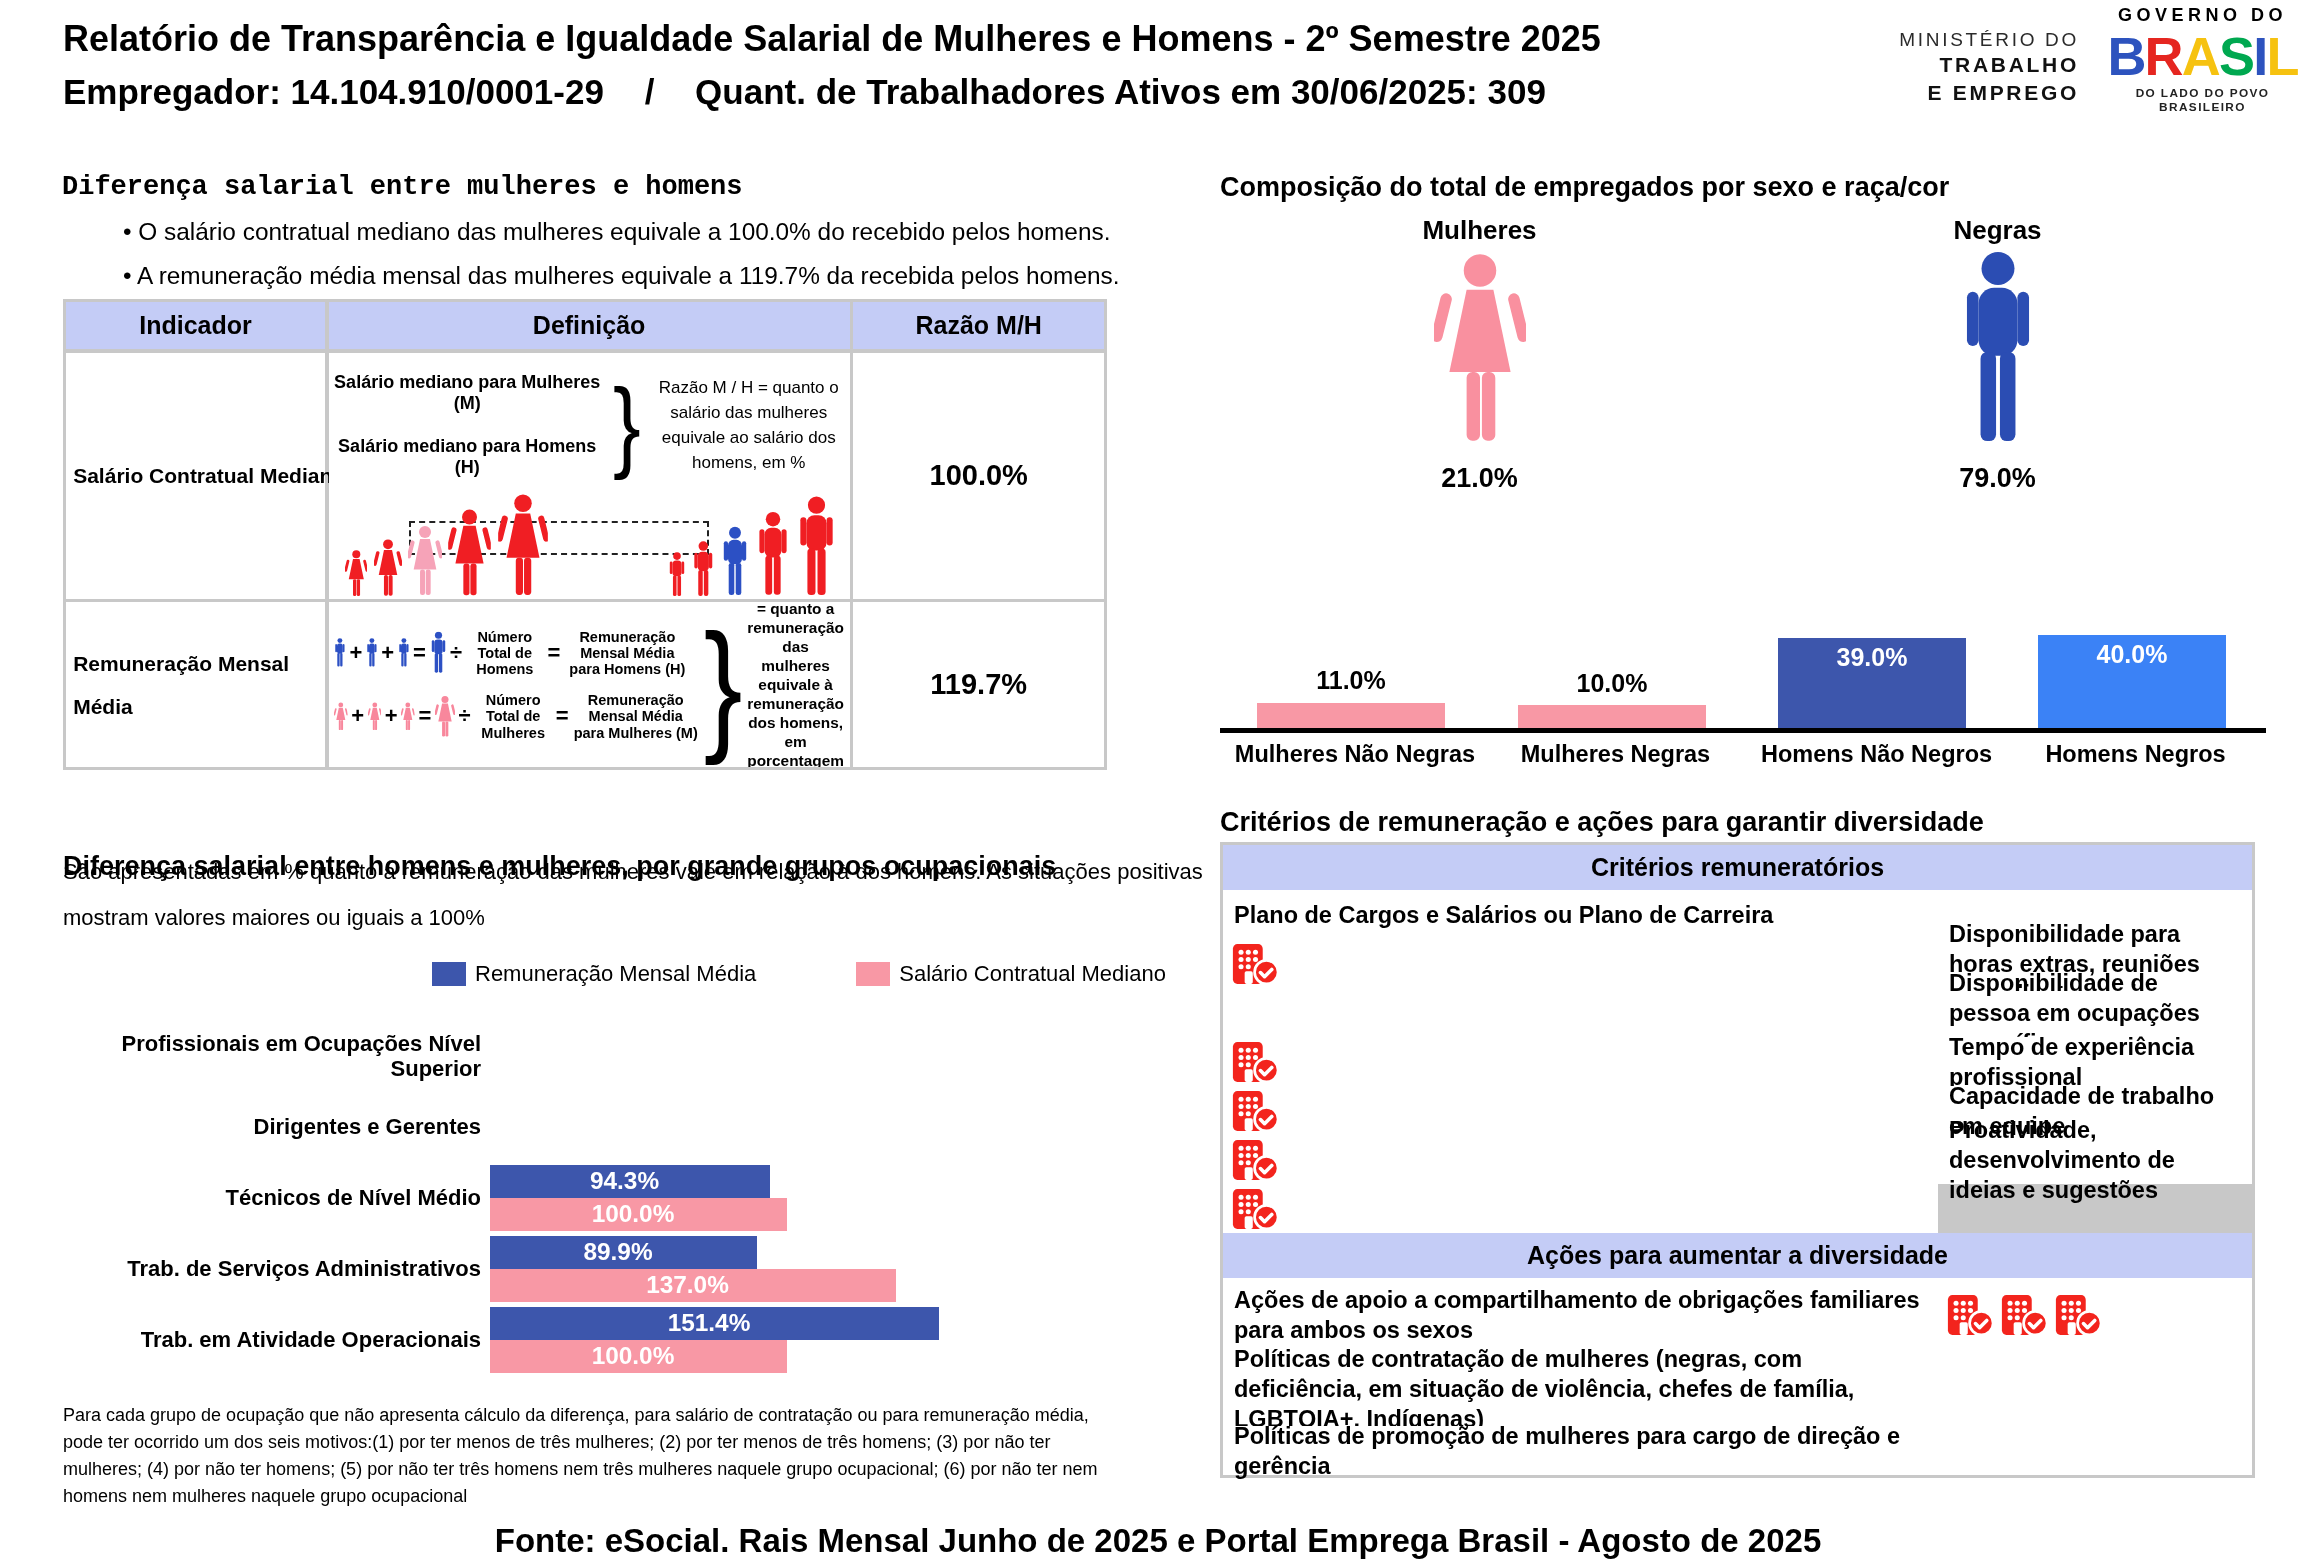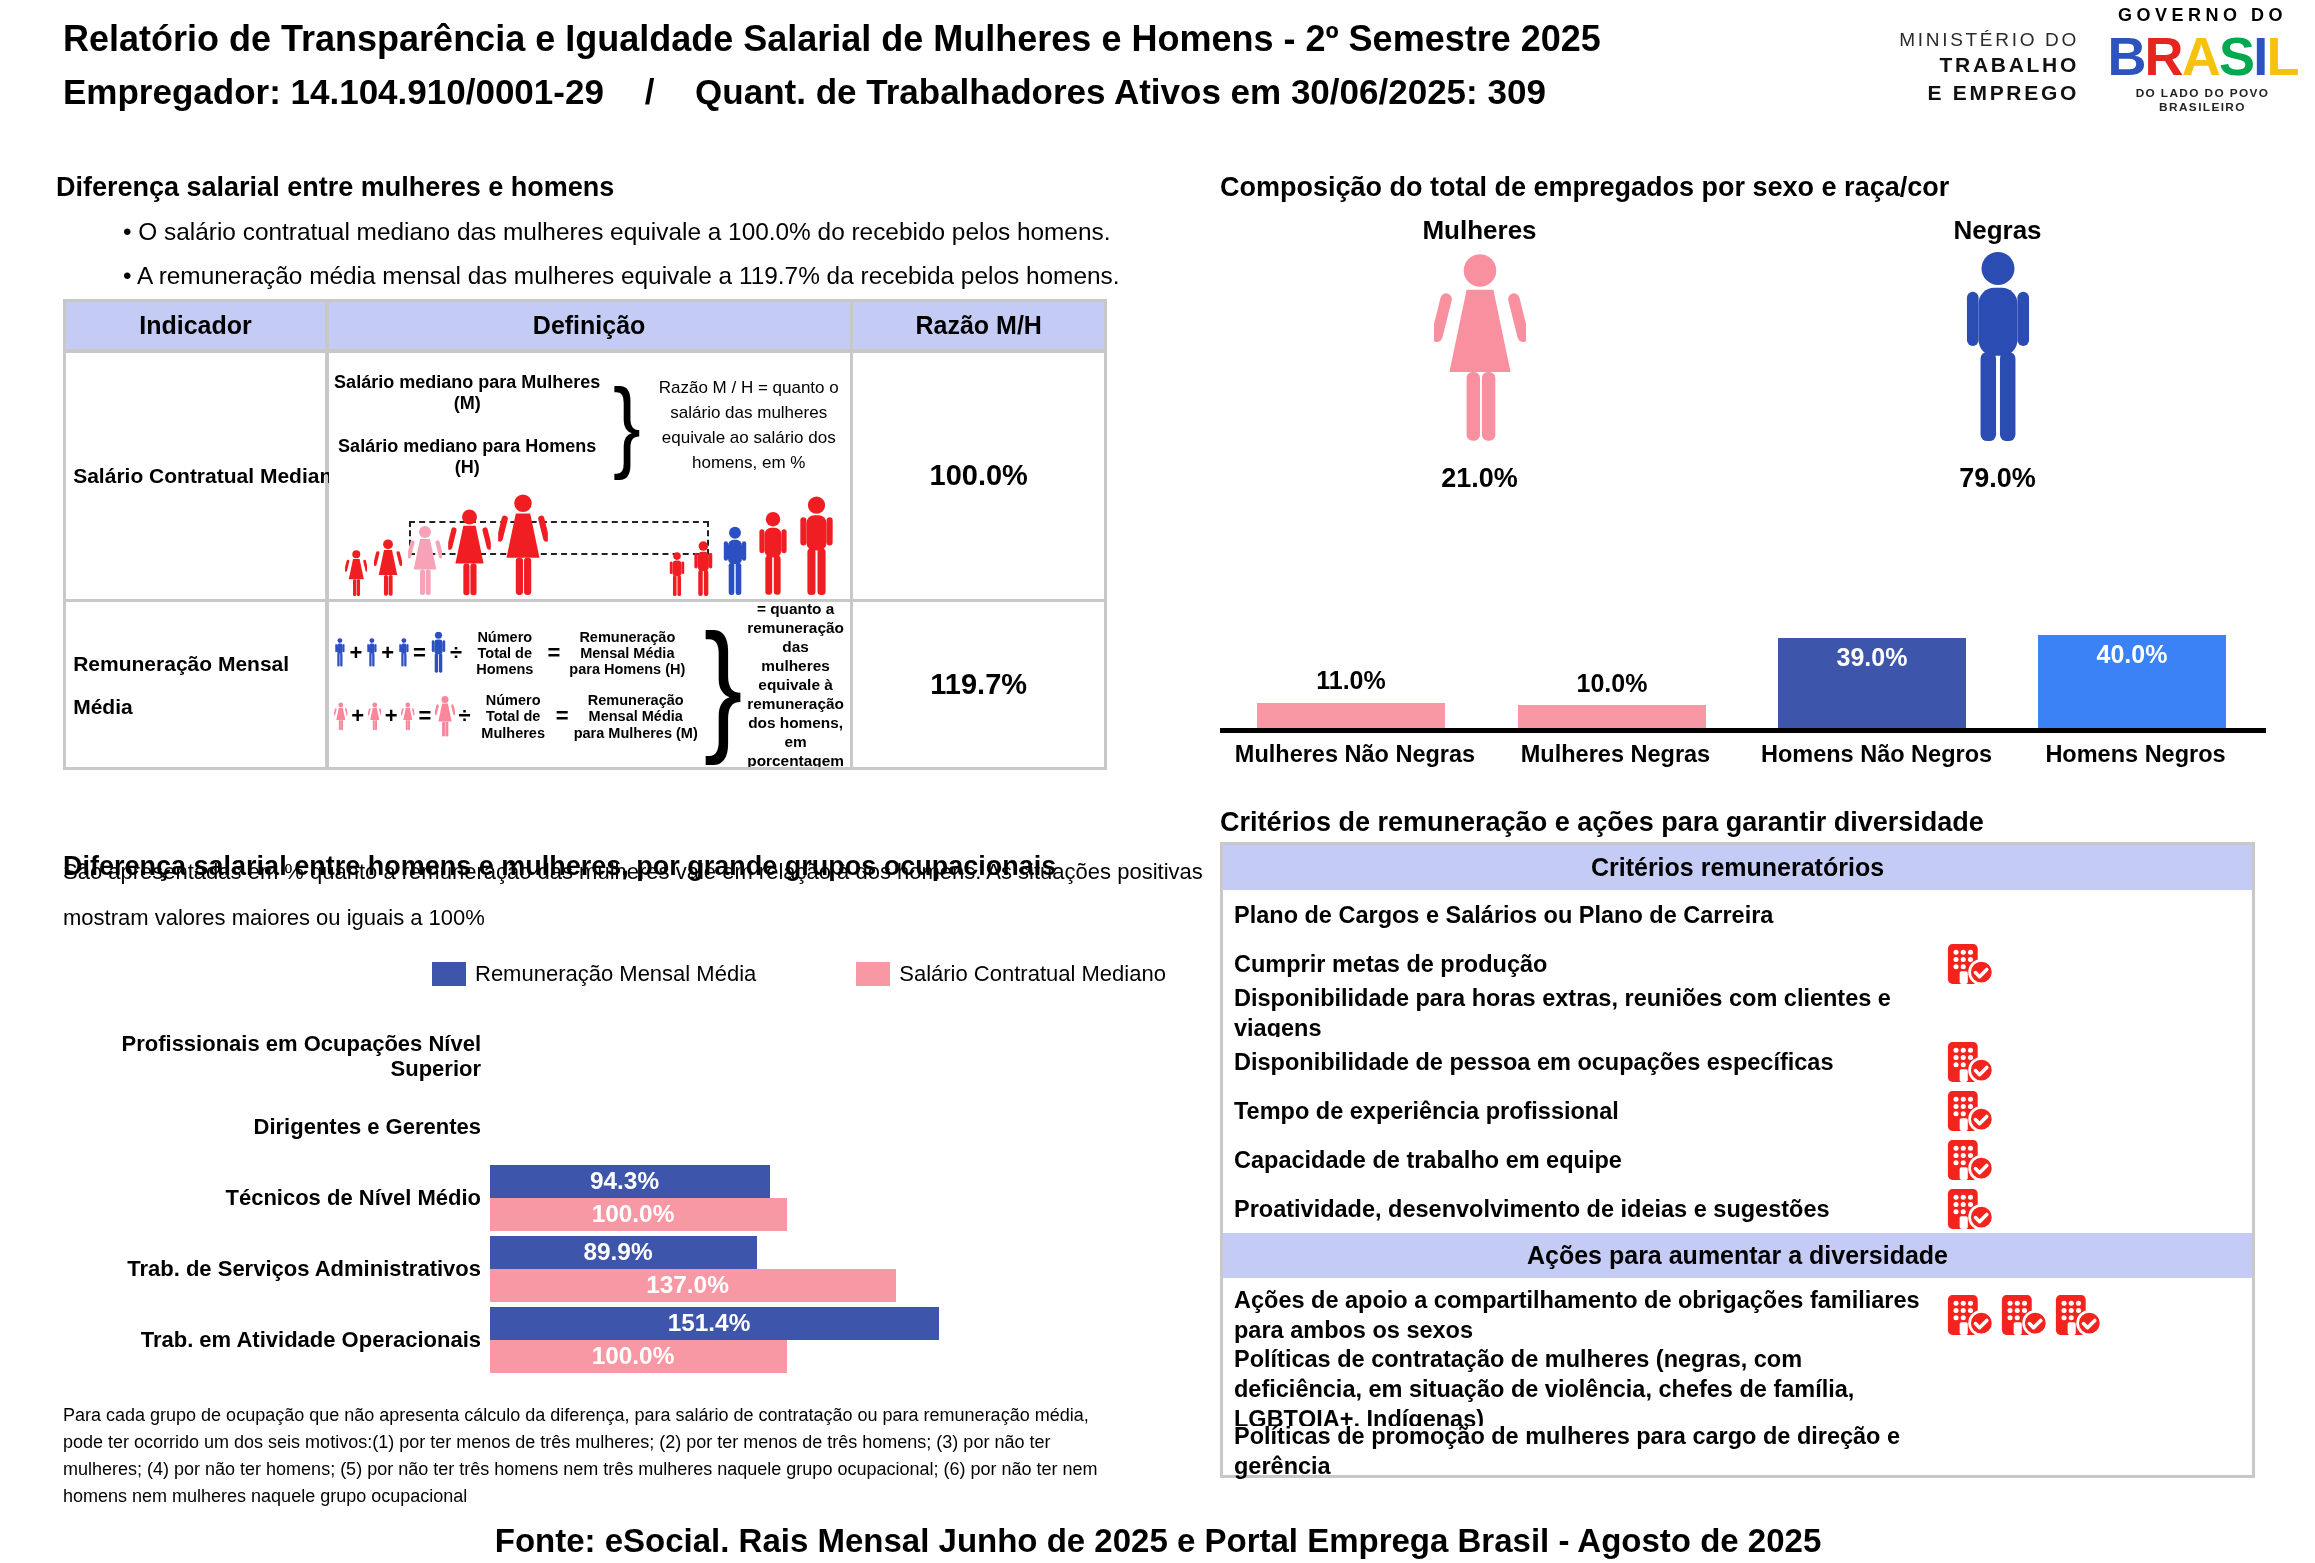--- a/index.html
+++ b/index.html
@@ -140,21 +140,21 @@
       <span style="color: rgb(45, 83, 190);">B</span>
       <span style="color: rgb(229, 38, 32);">R</span>
       <span style="color: rgb(246, 194, 16);">A</span>
       <span style="color: rgb(0, 168, 80);">S</span>
       <span style="color: rgb(45, 83, 190);">I</span>
       <span style="color: rgb(246, 194, 16);">L</span>
     </div>
     <div class="g3">DO LADO DO POVO BRASILEIRO</div>
   </div>
 
-  <div class="sec-title" style="left:56px; top:172px;">Diferença salarial entre mulheres e homens</div>
+  <div class="sec-title" style="left:62px; top:172px;font-family:Liberation Mono, monospace;">Diferença salarial entre mulheres e homens</div>
   <div class="bullet" style="top:218px;">• O salário contratual mediano das mulheres equivale a 100.0% do recebido pelos homens.</div>
   <div class="bullet" style="top:262px;">• A remuneração média mensal das mulheres equivale a 119.7% da recebida pelos homens.</div>
 
   <div class="table1">
     <div class="th">Indicador</div>
     <div class="th">Definição</div>
     <div class="th">Razão M/H</div>
 
     <div class="ind nowrap">Salário Contratual Mediano</div>
     <div class="defcell">
@@ -361,21 +361,20 @@
 
   <div class="note">Para cada grupo de ocupação que não apresenta cálculo da diferença, para salário de contratação ou para remuneração média, pode ter ocorrido um dos seis motivos:(1) por ter menos de três mulheres; (2) por ter menos de três homens; (3) por não ter mulheres; (4) por não ter homens; (5) por não ter três homens nem três mulheres naquele grupo ocupacional; (6) por não ter nem homens nem mulheres naquele grupo ocupacional</div>
 
   <div class="sec-title" style="left:1220px; top:807px;">Critérios de remuneração e ações para garantir diversidade</div>
 
   <div class="table2">
     <div class="t2-head">Critérios remuneratórios</div>
 
     <div class="t2-label">Plano de Cargos e Salários ou Plano de Carreira</div>
     <div class="t2-icons"></div>
-    <div class="t2-label">Cumprir metas de produção</div>
     <div class="t2-icons">
     <svg class="bicon" width="47" height="42" viewBox="0 0 52 46">
       <rect x="1" y="1" width="33" height="44" rx="5" fill="#F3241D"></rect>
       <circle cx="10" cy="10" r="2.8" fill="#fff"></circle>
           <circle cx="18" cy="10" r="2.8" fill="#fff"></circle>
           <circle cx="26" cy="10" r="2.8" fill="#fff"></circle>
       <circle cx="10" cy="18" r="2.8" fill="#fff"></circle>
           <circle cx="18" cy="18" r="2.8" fill="#fff"></circle>
           <circle cx="26" cy="18" r="2.8" fill="#fff"></circle>
       <circle cx="10" cy="26" r="2.8" fill="#fff"></circle>

